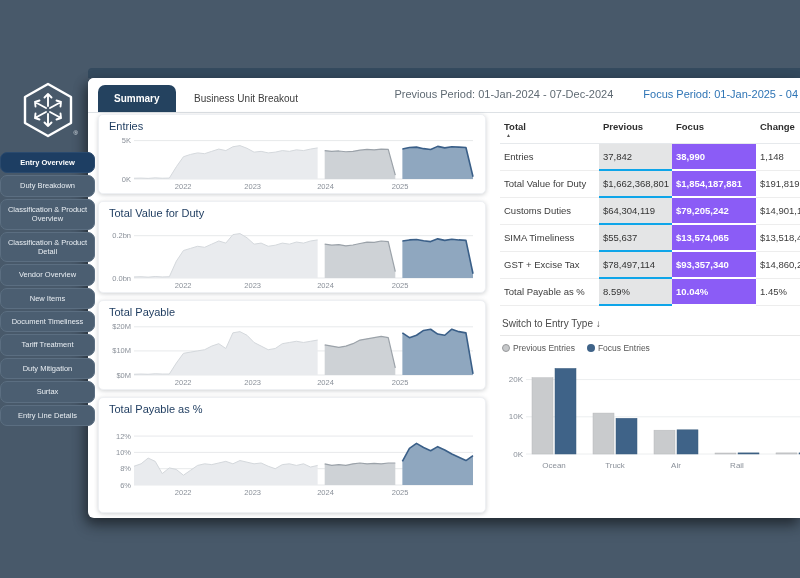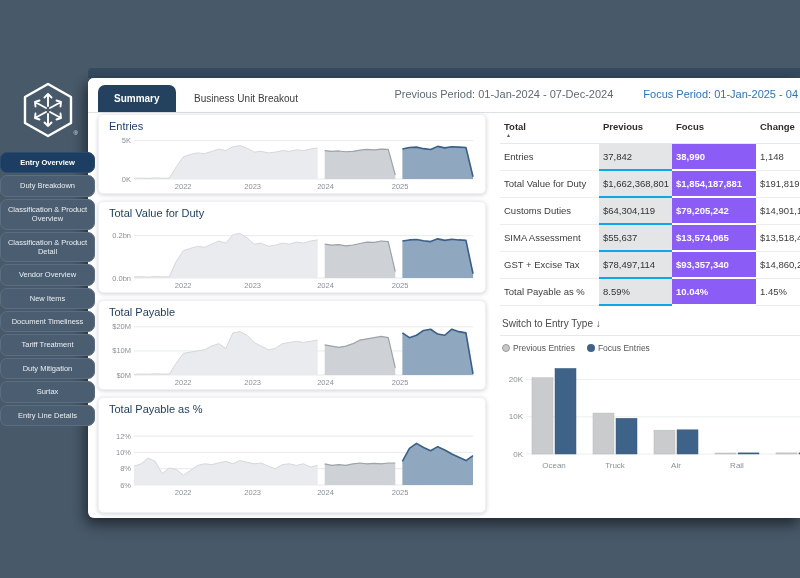--- a/index.html
+++ b/index.html
@@ -225,21 +225,21 @@
               <td class="c-focus">$1,854,187,881</td>
               <td class="c-change">$191,819,080</td>
             </tr>
             <tr>
               <td class="c-label">Customs Duties</td>
               <td class="c-prev">$64,304,119</td>
               <td class="c-focus">$79,205,242</td>
               <td class="c-change">$14,901,123</td>
             </tr>
             <tr>
-              <td class="c-label">SIMA Assessment</td>
+              <td class="c-label">SIMA Timeliness</td>
               <td class="c-prev">$55,637</td>
               <td class="c-focus">$13,574,065</td>
               <td class="c-change">$13,518,428</td>
             </tr>
             <tr>
               <td class="c-label">GST + Excise Tax</td>
               <td class="c-prev">$78,497,114</td>
               <td class="c-focus">$93,357,340</td>
               <td class="c-change">$14,860,226</td>
             </tr>

